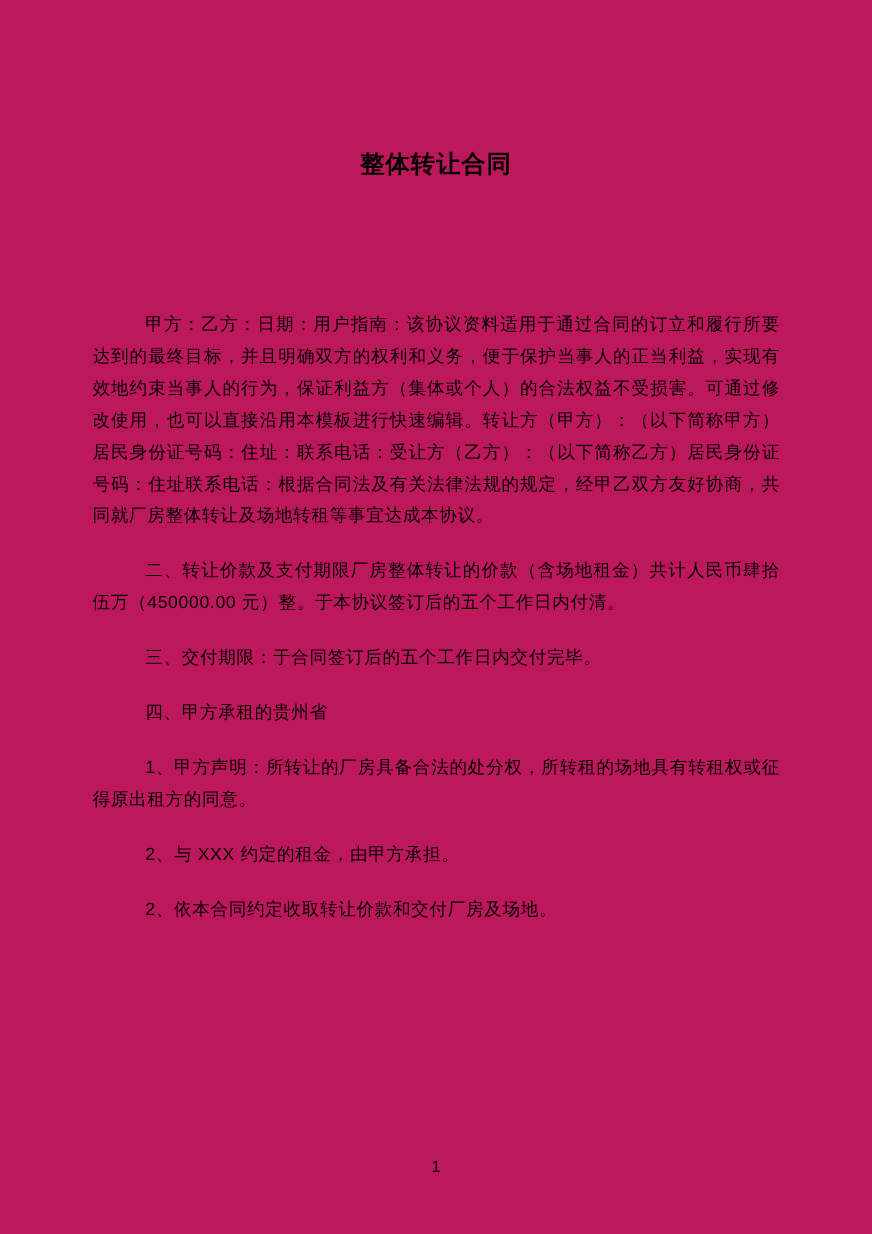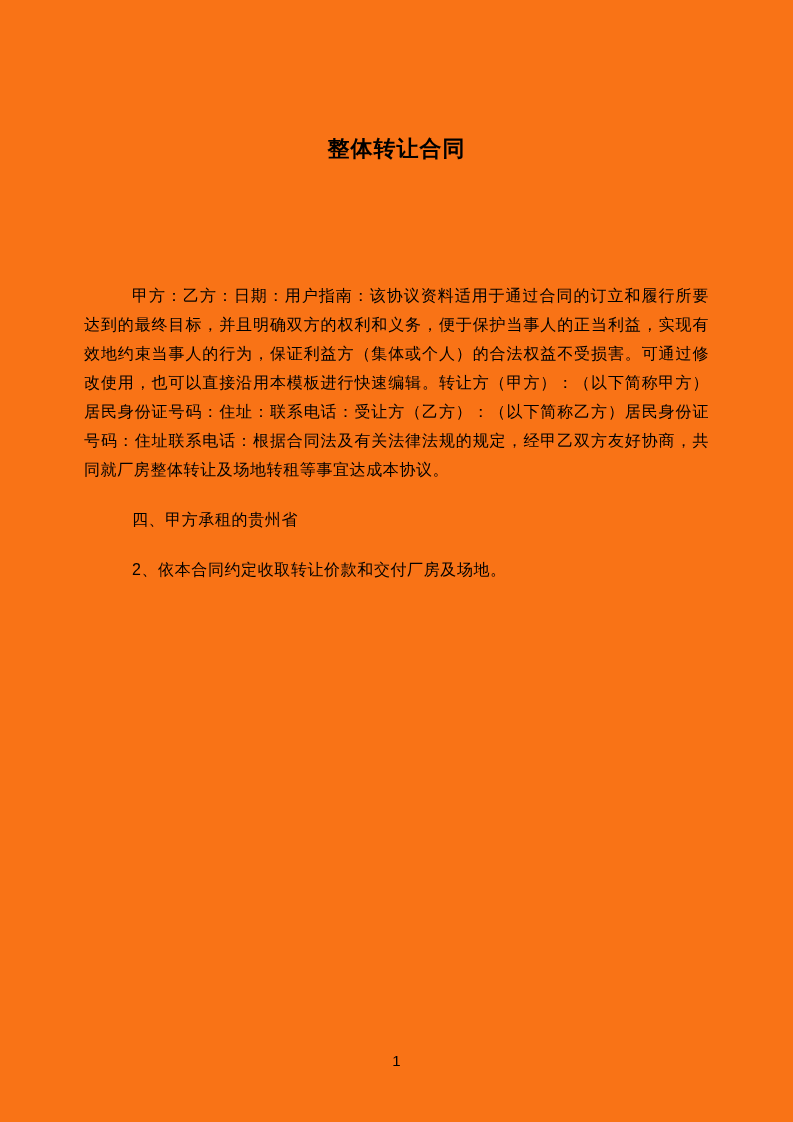--- a/index.html
+++ b/index.html
@@ -4,21 +4,21 @@
 <style>
   html, body {
     margin: 0;
     padding: 0;
     background: #ffffff;
   }
   .page {
     position: relative;
     width: 793px;
     height: 1122px;
-    background: #f97316;
+    background: #be185d;
     color: #000000;
     font-family: "Liberation Sans", "DejaVu Sans", sans-serif;
     overflow: hidden;
     margin: 0 auto;
   }
   .content {
     position: absolute;
     left: 84px;
     right: 84px;
     top: 0;
@@ -55,20 +55,24 @@
   }
 </style>
 </head>
 <body>
 
 <div class="page">
   <div class="content">
     <h1 class="doc-title">整体转让合同</h1>
     <div class="body-text">
         <p class="para">甲方：乙方：日期：用户指南：该协议资料适用于通过合同的订立和履行所要达到的最终目标，并且明确双方的权利和义务，便于保护当事人的正当利益，实现有效地约束当事人的行为，保证利益方（集体或个人）的合法权益不受损害。可通过修改使用，也可以直接沿用本模板进行快速编辑。转让方（甲方）：（以下简称甲方）居民身份证号码：住址：联系电话：受让方（乙方）：（以下简称乙方）居民身份证号码：住址联系电话：根据合同法及有关法律法规的规定，经甲乙双方友好协商，共同就厂房整体转让及场地转租等事宜达成本协议。</p>
+        <p class="para">二、转让价款及支付期限厂房整体转让的价款（含场地租金）共计人民币肆拾伍万（450000.00 元）整。于本协议签订后的五个工作日内付清。</p>
+        <p class="para">三、交付期限：于合同签订后的五个工作日内交付完毕。</p>
         <p class="para">四、甲方承租的贵州省</p>
+        <p class="para">1、甲方声明：所转让的厂房具备合法的处分权，所转租的场地具有转租权或征得原出租方的同意。</p>
+        <p class="para">2、与 XXX 约定的租金，由甲方承担。</p>
         <p class="para">2、依本合同约定收取转让价款和交付厂房及场地。</p>
       </div>
   </div>
   <div class="page-footer">
     <span>1</span>
   </div>
 </div>
 
 </body></html>

